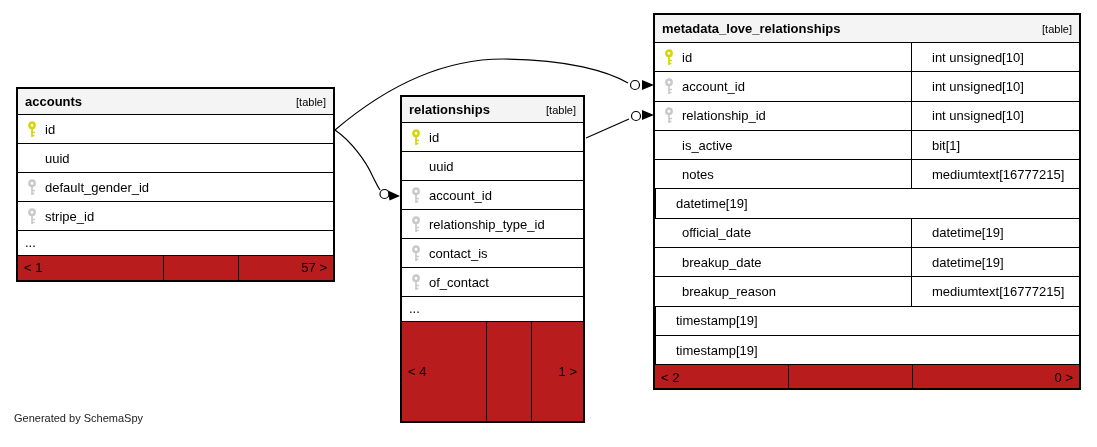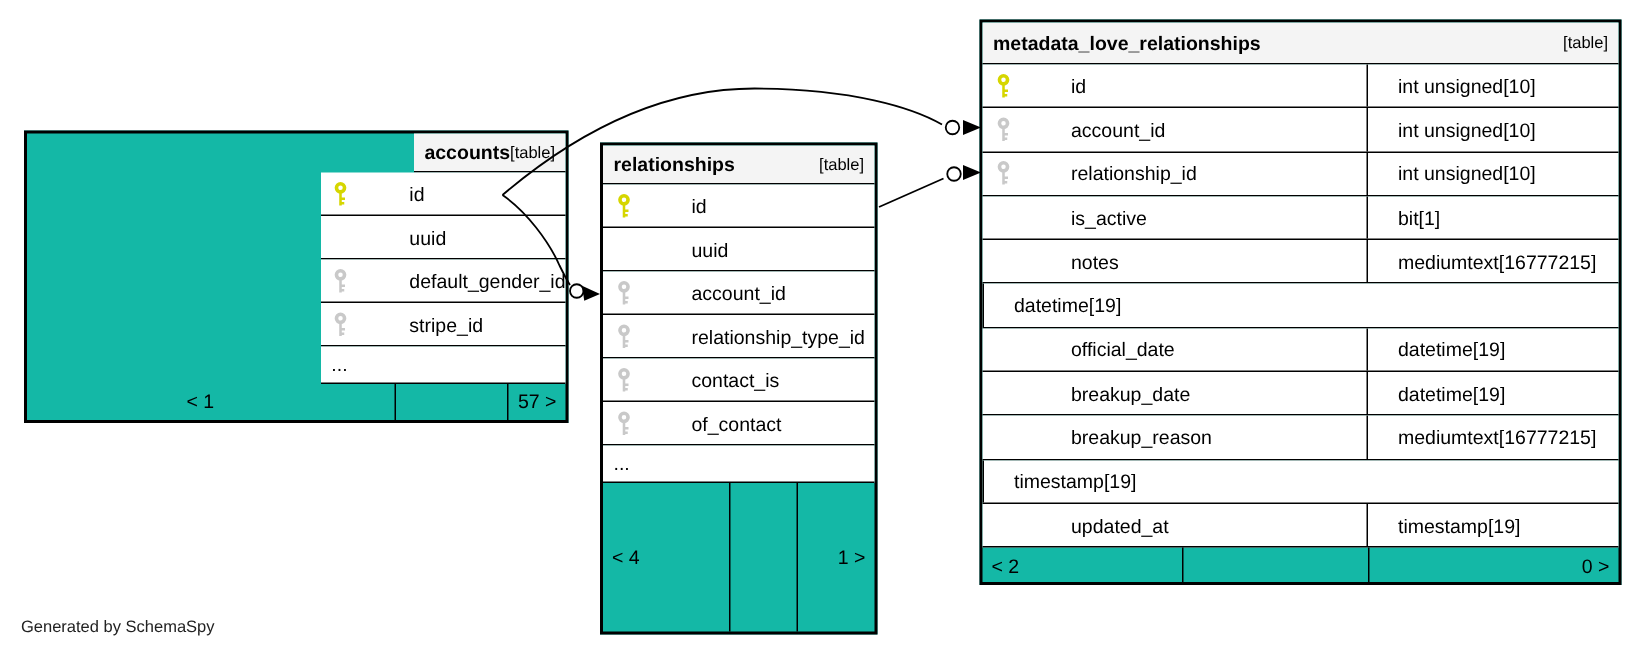--- a/index.html
+++ b/index.html
@@ -7,21 +7,21 @@
   .canvas {
     position:relative;
     width:1097px; height:447px;
     background:#ffffff;
     font-family:"Liberation Sans", "DejaVu Sans", sans-serif;
     color:#000;
     overflow:hidden;
   }
   .tbl {
     position:absolute;
-    background:#14b8a6;
+    background:#b91c1c;
     border:2px solid #000;
     display:flex;
     flex-direction:column;
     font-size:13px;
   }
   .tbl-header {
     display:flex;
     align-items:center;
     justify-content:space-between;
     background:#f4f4f4;
@@ -35,21 +35,21 @@
   .rows { display:flex; flex-direction:column; }
   .row {
     display:flex;
     align-items:stretch;
     border-bottom:1px solid #000;
     height:29px;
     background:#fff;
   }
   .tbl-md .row { height:29.3px; }
   .row.ellipsis { height:24.5px; align-items:center; padding-left:7px; }
-  .leftcell { display:flex; align-items:center; flex:1 1 auto;gap:32px; }
+  .leftcell { display:flex; align-items:center; flex:1 1 auto; }
   .tbl-md .leftcell { flex:0 0 256px; }
   .keycell {
     width:27px; flex:0 0 27px;
     display:flex; align-items:center; justify-content:center;
   }
   .colname { white-space:nowrap; }
   .coltype {
     flex:1 1 auto;
     border-left:1px solid #000;
     display:flex; align-items:center;
@@ -57,21 +57,21 @@
     white-space:nowrap;
   }
   .tbl-footer { display:flex; flex:1 0 24px; }
   .tbl-md .tbl-footer { flex:1 0 25px; }
   .fcell {
     display:flex; align-items:center;
     border-right:1px solid #000;
     padding:0 6px;
   }
   .fcell:last-child { border-right:none; flex:1 1 auto; justify-content:flex-end; }
-  .tbl-accounts { left:16px; top:87px; width:363px; height:195px;align-items:flex-end; }
+  .tbl-accounts { left:16px; top:87px; width:319px; height:195px; }
   .tbl-accounts .fcell:nth-child(1){ flex:0 0 146px; }
   .tbl-accounts .fcell:nth-child(2){ flex:0 0 75px; }
   .tbl-relationships { left:400px; top:95px; width:185px; height:328px; }
   .tbl-relationships .fcell:nth-child(1){ flex:0 0 85px; }
   .tbl-relationships .fcell:nth-child(2){ flex:0 0 45px; }
   .tbl-metadata { left:653px; top:13px; width:428px; height:377px; }
   .tbl-metadata .fcell:nth-child(1){ flex:0 0 134px; }
   .tbl-metadata .fcell:nth-child(2){ flex:0 0 124px; }
   .relations-svg {
     position:absolute; left:0; top:0; width:1097px; height:447px;
@@ -298,24 +298,20 @@
           <span class="leftcell">
             <span class="keycell"></span>
             <span class="colname">breakup_reason</span>
           </span>
           <span class="coltype">mediumtext[16777215]</span>
         </div>
         <div class="row">
           <span class="coltype">timestamp[19]</span>
         </div>
         <div class="row">
-          <span class="leftcell">
-            <span class="keycell"></span>
-            <span class="colname">updated_at</span>
-          </span>
           <span class="coltype">timestamp[19]</span>
         </div>
       </div>
     <div class="tbl-footer">
       <span class="fcell">&lt; 2</span>
       <span class="fcell"></span>
       <span class="fcell">0 &gt;</span>
     </div>
   </div>
 

